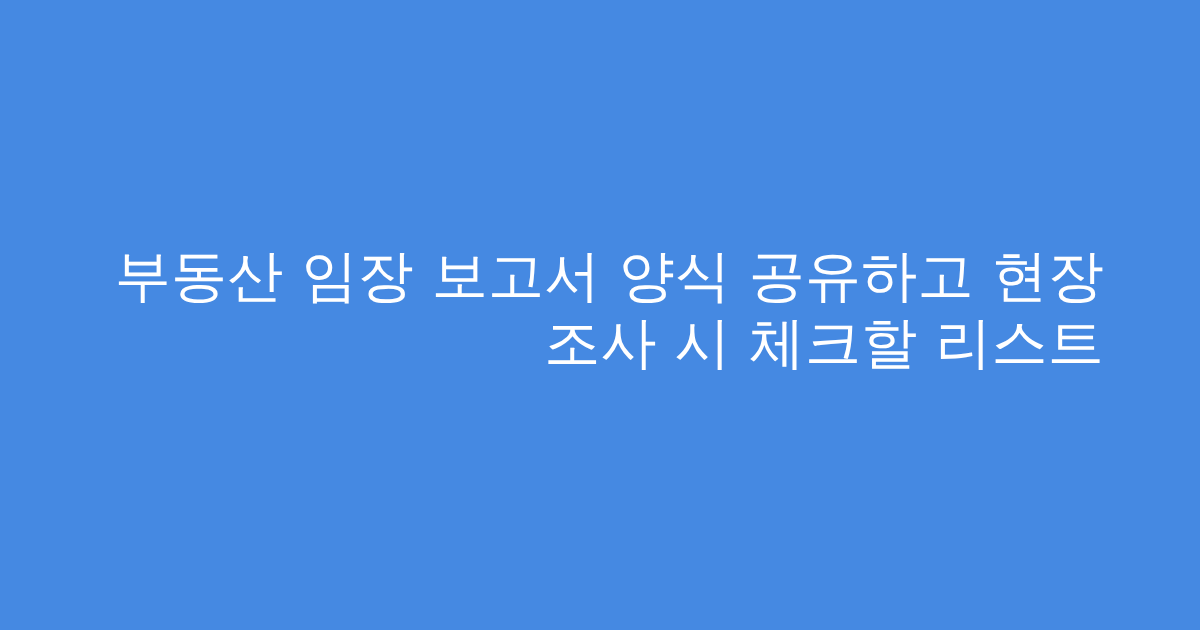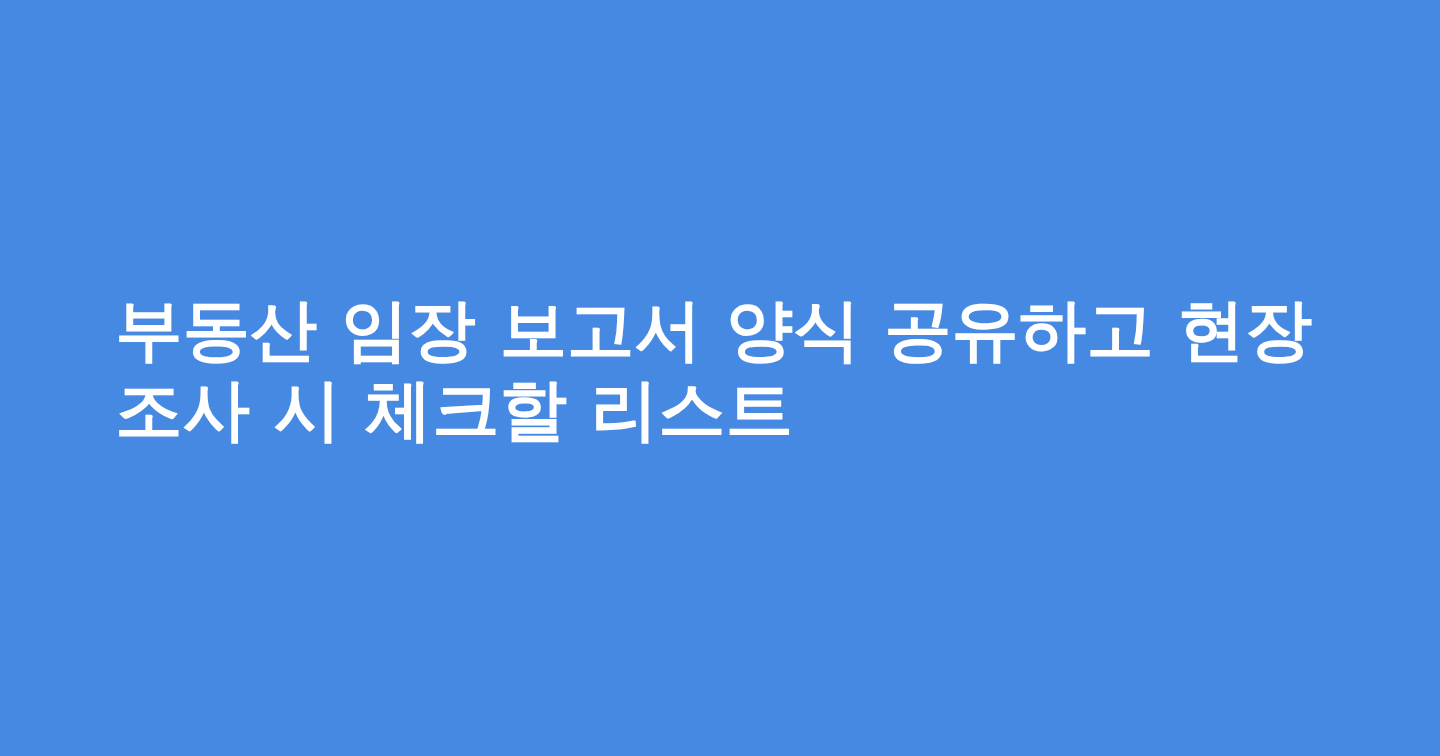--- a/index.html
+++ b/index.html
@@ -36,26 +36,26 @@
     
     transform: translateY(-6px);
   }
 
   .og-title {
     margin: 0;
     padding: 0;
     color: #ffffff;
     font-family: "DejaVu Sans", "Liberation Sans", sans-serif;
     font-size: 56px;
-    font-weight: 700;
+    font-weight: 400;
     line-height: 1.2;
     letter-spacing: 0.2px;
     word-break: keep-all;
     overflow-wrap: break-word;
-    text-align: left;
+    text-align: right;
     white-space: pre-wrap;
   }
 </style>
 </head>
 <body style="background-color: rgb(69, 137, 226);">
 
 <div class="og-card" style="background-color: rgb(69, 137, 226);">
 
   <div class="og-title-wrap">
 

